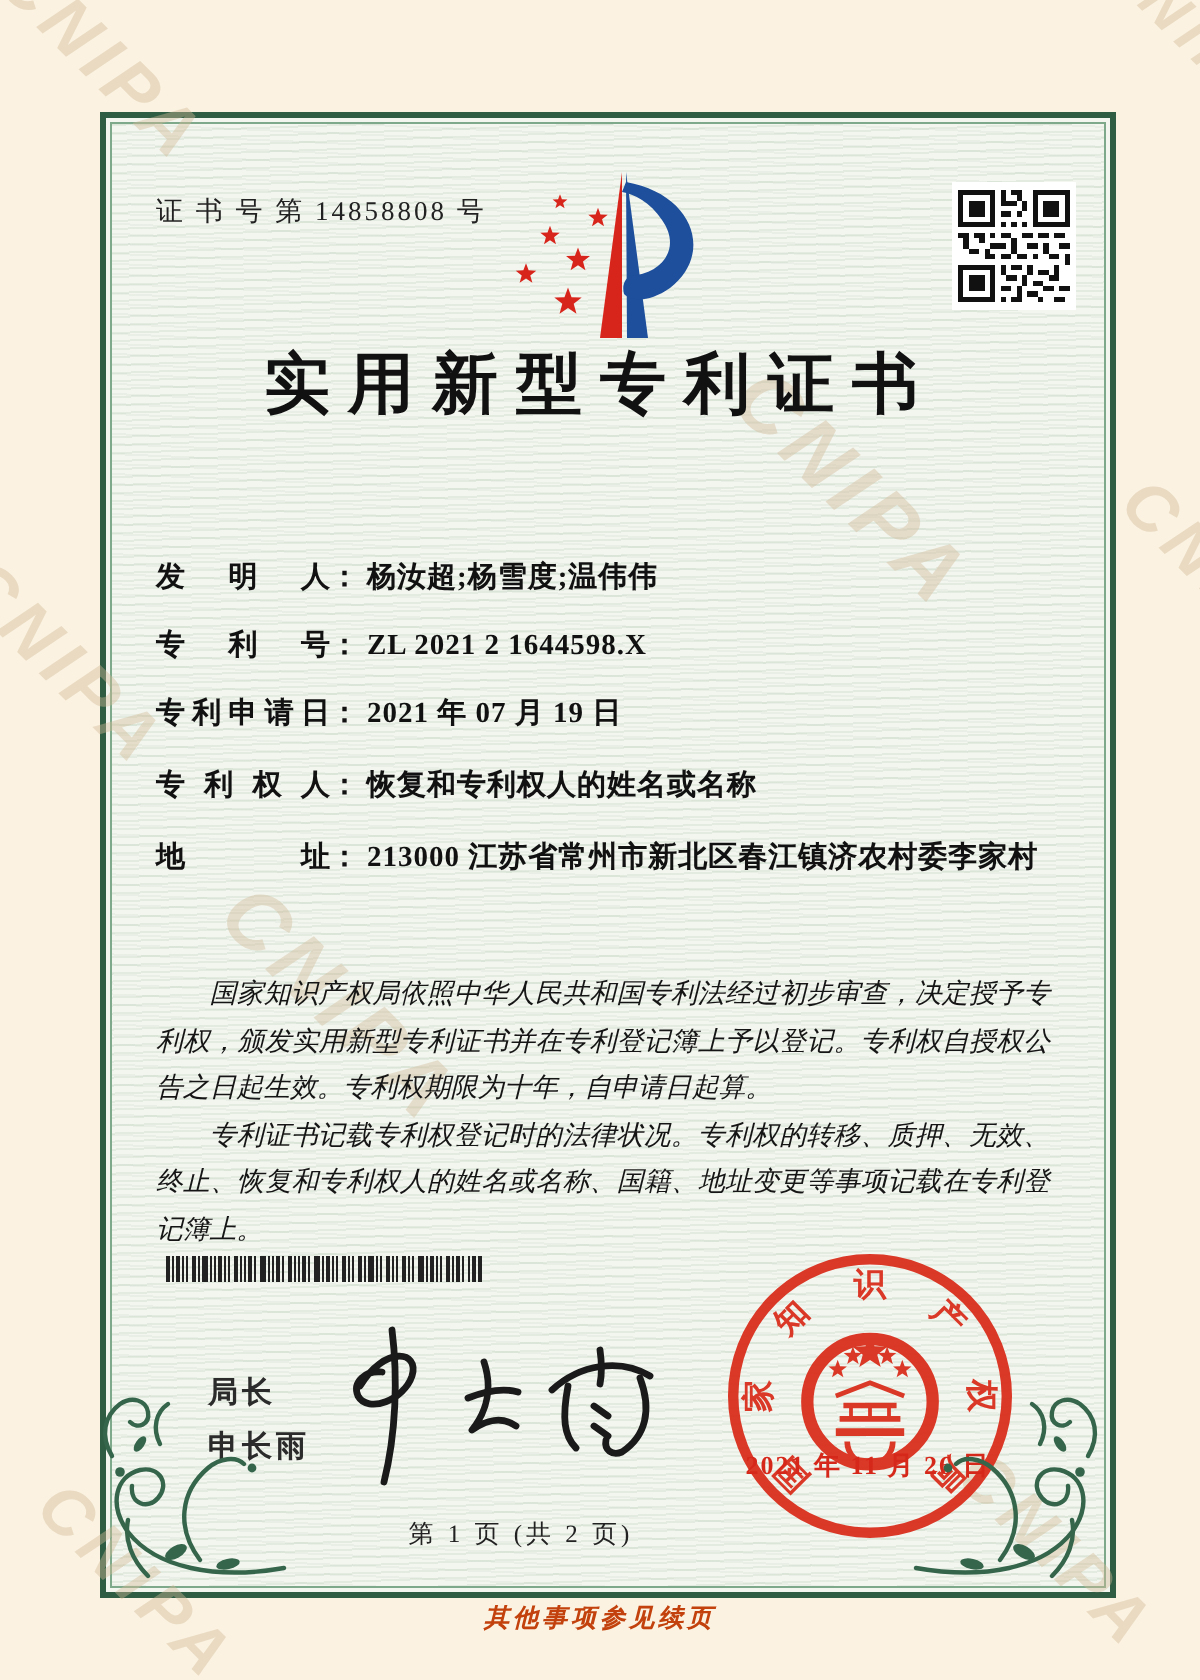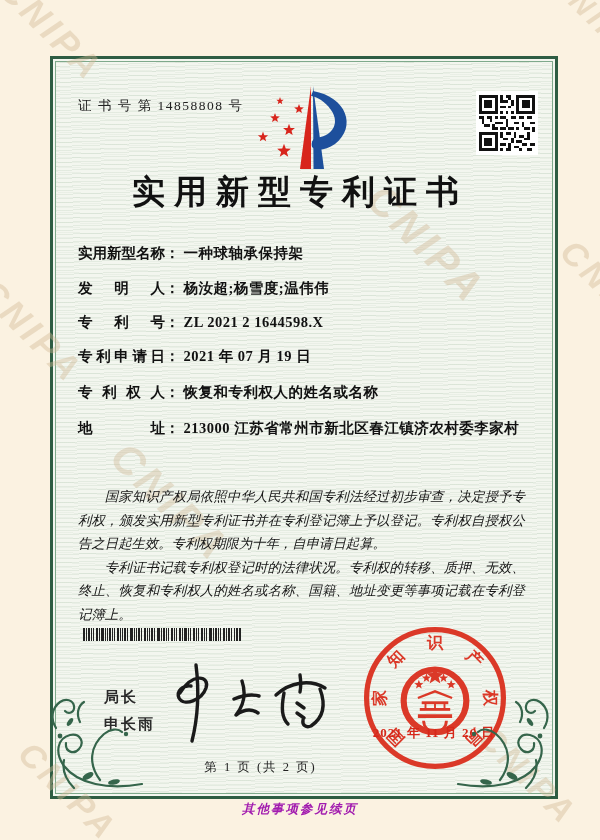--- a/index.html
+++ b/index.html
@@ -67,21 +67,21 @@
   
   .seal{position:absolute;left:359px;top:622px;width:152px;height:152px;opacity:.93;}
   .seal-date{
     position:absolute;left:369px;top:724px;width:130px;text-align:center;
     font-size:13px;font-weight:600;color:#d6281a;letter-spacing:1px;white-space:nowrap;
   }
   
   .page-info{position:absolute;left:0;top:759px;width:521px;text-align:center;
     font-size:12.5px;letter-spacing:2px;color:#222;}
   .cont-note{position:absolute;left:0;top:801px;width:600px;text-align:center;
-    font-size:12.5px;font-style:italic;font-weight:600;letter-spacing:2px;color:#a21caf;}
+    font-size:12.5px;font-style:italic;font-weight:600;letter-spacing:2px;color:#c2410c;}
   
   .flourish{position:absolute;width:118px;height:118px;z-index:3;}
   .flourish.left{left:30px;top:688px;}
   .flourish.right{left:452px;top:688px;transform:scaleX(-1);}
 </style>
 </head>
 <body>
 
 <div class="wm" style="left:-14px;top:8px;font-size:36px;">CNIPA</div>
 <div class="wm" style="left:540px;top:0px;font-size:30px;">CNIPA</div>
@@ -133,23 +133,20 @@
         <rect x="2" y="2" width="3" height="3"></rect>
           <rect x="16" y="2" width="3" height="3"></rect>
           <rect x="2" y="16" width="3" height="3"></rect>
         <path d="M8 0h1v1h-1zM10 0h2v1h-2zM8 1h1v2h-1zM11 1h1v1h-1zM9 2h2v1h-2zM12 2h1v2h-1zM8 4h2v1h-2zM11 4h1v1h-1zM8 6h1v1h-1zM10 6h1v1h-1zM12 6h1v1h-1zM0 8h2v1h-2zM3 8h2v1h-2zM6 8h1v1h-1zM8 8h2v1h-2zM12 8h2v1h-2zM15 8h2v1h-2zM18 8h2v1h-2zM1 9h1v2h-1zM4 9h1v1h-1zM10 9h1v3h-1zM6 10h1v1h-1zM7 10h2v1h-2zM13 10h2v1h-2zM16 10h1v2h-1zM19 10h2v1h-2zM2 11h2v1h-2zM5 11h1v2h-1zM8 12h2v1h-2zM11 12h2v1h-2zM14 12h1v1h-1zM17 12h2v1h-2zM20 12h1v2h-1zM6 12h1v1h-1zM8 14h1v2h-1zM10 14h2v1h-2zM13 14h1v2h-1zM15 15h2v1h-2zM18 14h1v2h-1zM9 16h2v1h-2zM12 16h1v2h-1zM14 17h2v1h-2zM17 16h2v1h-2zM8 18h2v1h-2zM11 18h1v2h-1zM13 19h2v1h-2zM16 18h2v1h-2zM19 18h2v1h-2zM8 20h1v1h-1zM10 20h2v1h-2zM15 20h1v1h-1zM18 20h2v1h-2z"></path>
       </g>
     </svg>
   </div>
 
   <div class="title">实用新型专利证书</div>
 
-  <div class="row" style="top:244px">
-    <span class="flabel">实用新型名称</span><span class="colon">：</span><span class="fvalue">一种球轴承保持架</span>
-  </div>
   <div class="row" style="top:279px">
     <span class="flabel">发明人</span><span class="colon">：</span><span class="fvalue">杨汝超;杨雪度;温伟伟</span>
   </div>
   <div class="row" style="top:313px">
     <span class="flabel">专利号</span><span class="colon">：</span><span class="fvalue">ZL 2021 2 1644598.X</span>
   </div>
   <div class="row" style="top:347px">
     <span class="flabel">专利申请日</span><span class="colon">：</span><span class="fvalue">2021 年 07 月 19 日</span>
   </div>
   <div class="row" style="top:383px">

